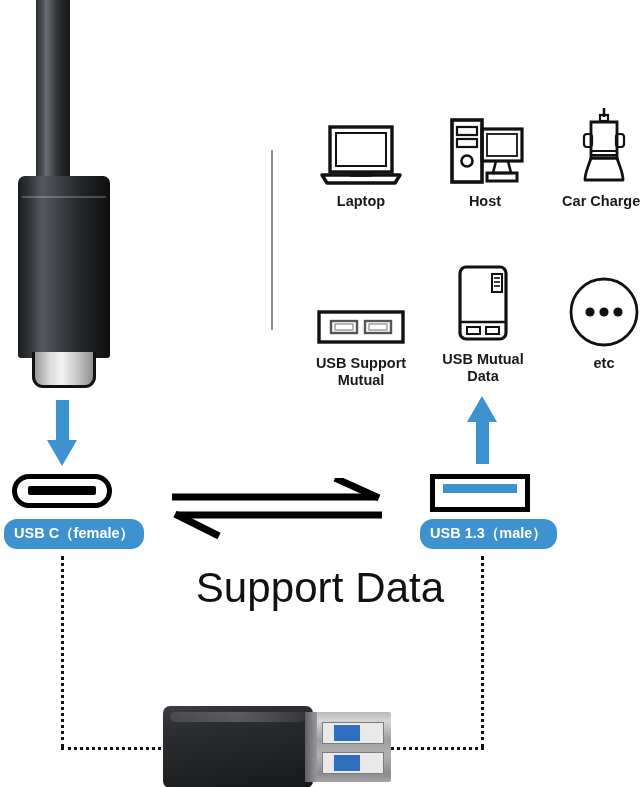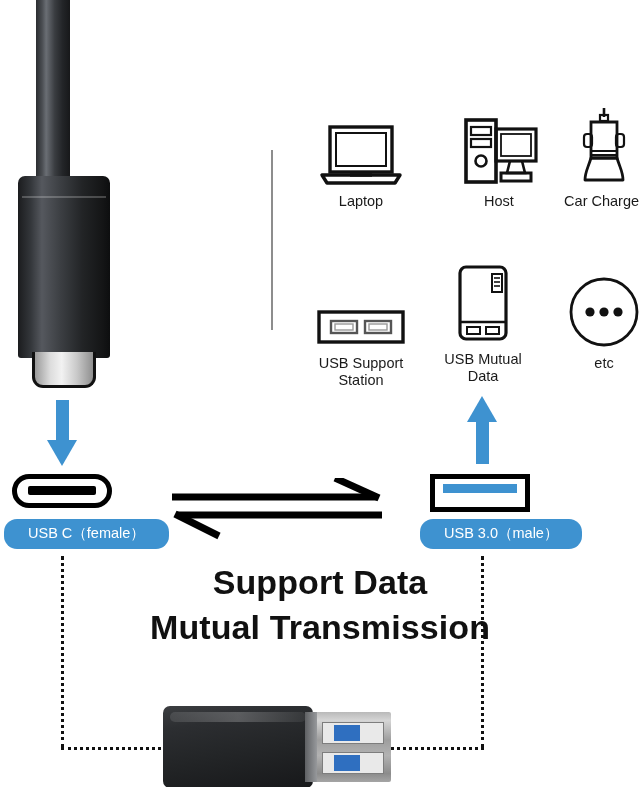--- a/index.html
+++ b/index.html
@@ -10,21 +10,21 @@
   body {
     font-family: "Liberation Sans", sans-serif;
   }
   #canvas {
     position: relative;
     width: 640px;
     height: 787px;
     background: #ffffff;
     overflow: hidden;
   }
-  .abs { position: absolute; }
+  .abs { position: absolute; font-weight: bold; }
 
   
   .cable-cord {
     left: 36px; top: -6px;
     width: 34px; height: 196px;
     background: linear-gradient(90deg,#2b2d30 0%,#4a4d52 18%,#6a6e74 30%,#3a3d41 55%,#232528 78%,#17181a 100%);
     border-radius: 4px 4px 0 0;
   }
   .cable-body {
     left: 18px; top: 176px;
@@ -94,39 +94,39 @@
     background: #3e92d0;
   }
 
   
   .badge {
     background: #3e92d0;
     color: #ffffff;
     border-radius: 13px;
     font-size: 14.5px;
     line-height: 1;
-    padding: 7px 24px 8px;
+    padding: 7px 10px 8px;
     white-space: nowrap;
     text-align: center;
   }
   .badge-usbc { left: 4px; top: 519px; }
   .badge-usba { left: 420px; top: 519px; }
 
   
   .eq-wrap { left: 172px; top: 478px; width: 210px; height: 62px; }
 
   
   .headline {
     left: 0; top: 560px;
     width: 640px;
     text-align: center;
-    font-size: 34px;
+    font-size: 42px;
     line-height: 1.32;
     color: #111;
-    font-weight: 700;
+    font-weight: 400;
     letter-spacing: .1px;
   }
 
   
   .divider {
     left: 271px; top: 150px;
     width: 2px; height: 180px;
     background: #8d8d8d;
   }
 
@@ -141,21 +141,21 @@
     align-items: flex-end;
     justify-content: center;
   }
   .dev-label {
     font-size: 14.5px;
     color: #1a1a1a;
     line-height: 1.18;
     margin-top: 7px;
   }
   .dev-laptop { left: 302px; top: 100px; }
-  .dev-host   { left: 440px; top: 100px; }
+  .dev-host   { left: 426px; top: 100px; }
   .dev-car    { left: 545px; top: 100px; }
   .dev-dock   { left: 302px; top: 262px; }
   .dev-bank   { left: 424px; top: 258px; }
   .dev-etc    { left: 545px; top: 262px; }
 
   
   .dot-v {
     width: 0;
     border-left: 3px dotted #111;
   }
@@ -220,36 +220,35 @@
 
   <div class="abs arrow-shaft arrow-up-shaft"></div>
   <div class="abs arrow-up-head"></div>
 
   <div class="abs usbc-port"></div>
   <div class="abs usbc-port-bar"></div>
   <div class="abs badge badge-usbc">USB C（female）</div>
 
   <div class="abs usba-port"></div>
   <div class="abs usba-port-bar"></div>
-  <div class="abs badge badge-usba">USB 3.0（male）</div>
+  <div class="abs badge badge-usba">USB 1.3（male）</div>
 
   <div class="abs eq-wrap">
     <svg width="210" height="62" viewBox="0 0 210 62">
 
       <line x1="0" y1="19" x2="205" y2="19" stroke="#000" stroke-width="7"></line>
       <line x1="163" y1="0" x2="207" y2="20" stroke="#000" stroke-width="7"></line>
 
       <line x1="5" y1="37" x2="210" y2="37" stroke="#000" stroke-width="7"></line>
       <line x1="3" y1="36" x2="47" y2="58" stroke="#000" stroke-width="7"></line>
     </svg>
   </div>
 
   <div class="abs headline">
     <div>Support Data</div>
-    <div>Mutual Transmission</div>
   </div>
 
   <div class="abs divider"></div>
 
   <div class="abs dev dev-laptop">
     <div class="dev-art">
       <svg width="86" height="62" viewBox="0 0 86 62">
         <rect x="12" y="3" width="62" height="45" fill="none" stroke="#111" stroke-width="3.4"></rect>
         <rect x="18" y="9" width="50" height="33" fill="none" stroke="#111" stroke-width="2"></rect>
         <path d="M4 51 H82 L77 59 H9 Z" fill="none" stroke="#111" stroke-width="3.4" stroke-linejoin="round"></path>
@@ -296,21 +295,21 @@
       <svg width="90" height="44" viewBox="0 0 90 44">
         <rect x="3" y="8" width="84" height="30" fill="none" stroke="#111" stroke-width="3.4"></rect>
         <rect x="15" y="17" width="26" height="12" fill="none" stroke="#555" stroke-width="2.4"></rect>
         <rect x="19" y="20" width="18" height="6" fill="none" stroke="#999" stroke-width="1.4"></rect>
         <rect x="49" y="17" width="26" height="12" fill="none" stroke="#555" stroke-width="2.4"></rect>
         <rect x="53" y="20" width="18" height="6" fill="none" stroke="#999" stroke-width="1.4"></rect>
       </svg>
     </div>
     <div class="dev-label">
       <span>USB Support</span><br>
-      <span>Station</span>
+      <span>Mutual</span>
     </div>
   </div>
 
   <div class="abs dev dev-bank">
     <div class="dev-art">
       <svg width="62" height="80" viewBox="0 0 62 80">
         <rect x="8" y="3" width="46" height="72" rx="6" fill="none" stroke="#111" stroke-width="3.2"></rect>
         <rect x="40" y="10" width="10" height="18" fill="none" stroke="#111" stroke-width="2"></rect>
         <line x1="42" y1="14" x2="48" y2="14" stroke="#111" stroke-width="1.6"></line>
         <line x1="42" y1="18" x2="48" y2="18" stroke="#111" stroke-width="1.6"></line>

